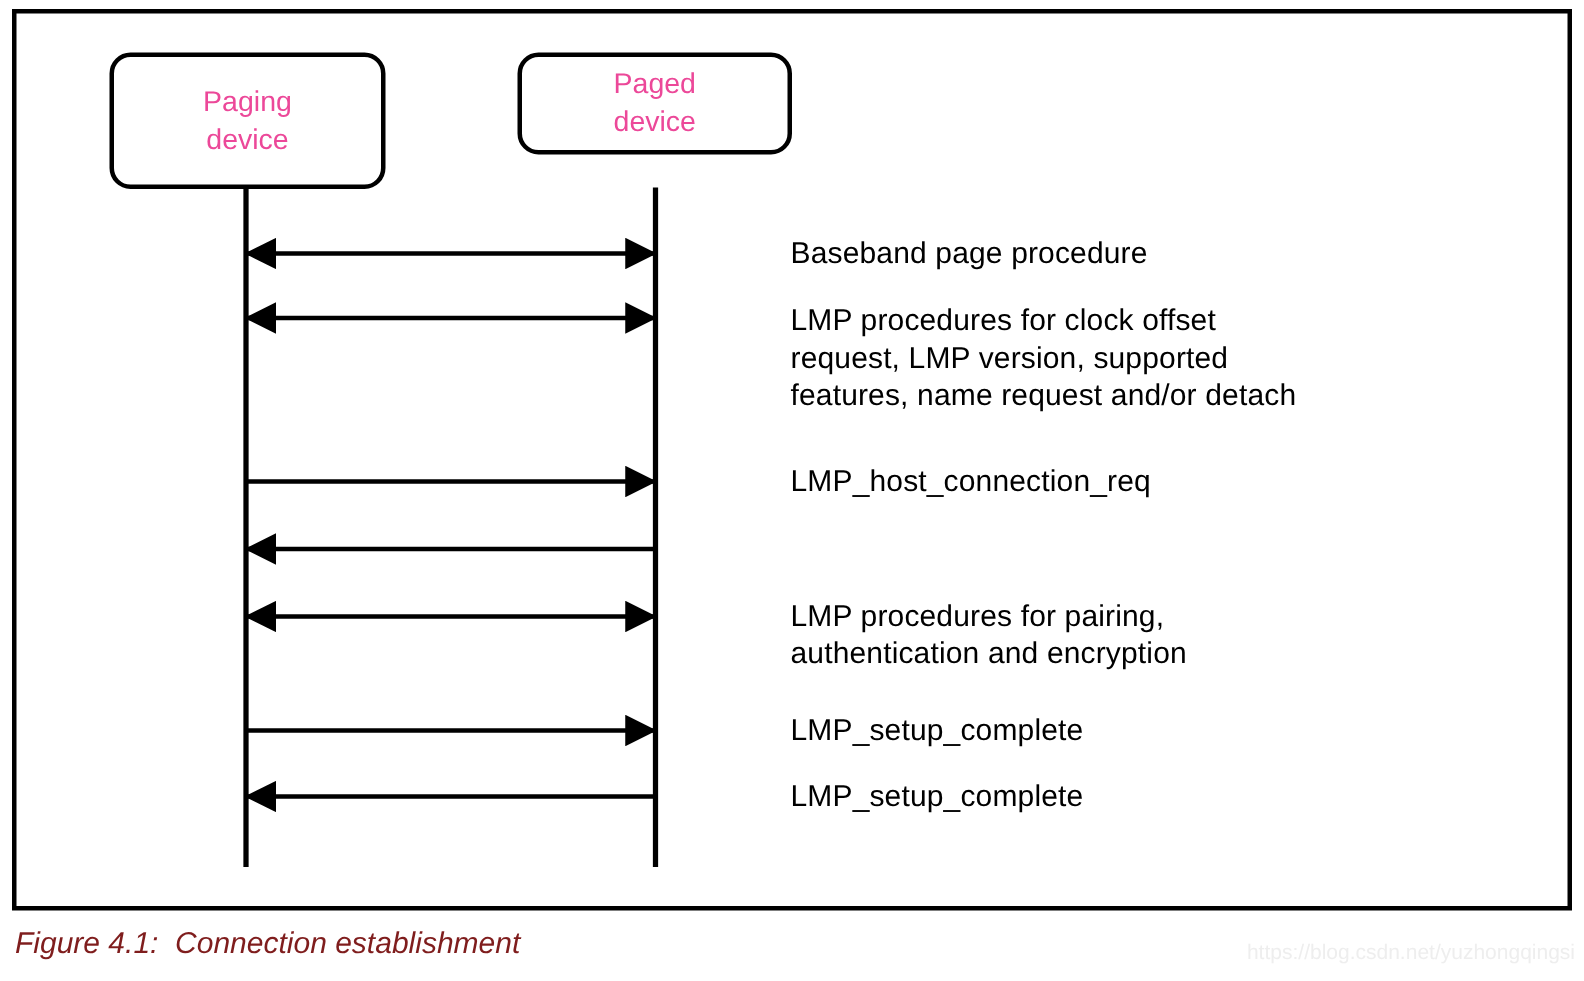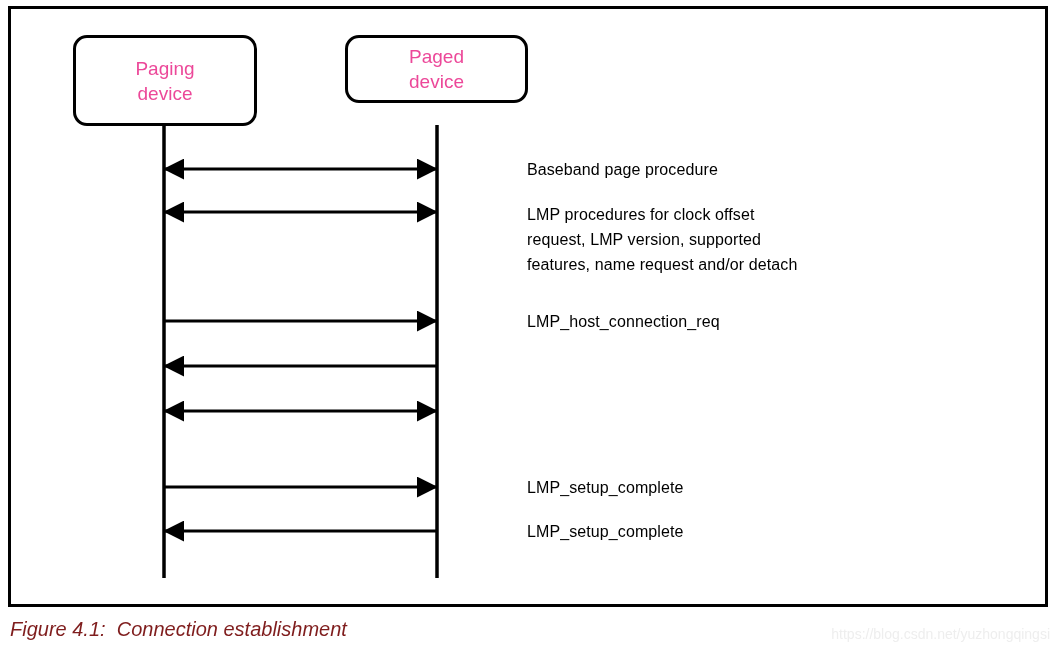--- a/index.html
+++ b/index.html
@@ -52,21 +52,21 @@
   .participant-label {
     font-size: 19px;
     line-height: 25px;
     text-align: center;
     color: #ec4899;
     white-space: pre-line;
   }
   
   .message-label {
     position: absolute;
-    font-size: 16px;
+    font-size: 20px;
     line-height: 25px;
     color: #000000;
     white-space: pre-line;
     letter-spacing: 0.1px;
   }
   
   .figure-caption {
     position: absolute;
     left: 10px;
     top: 618px;
@@ -137,20 +137,22 @@
 
   <div class="message-label" style="left:527px; top:157px;">Baseband page procedure</div>
 
   <div class="message-label" style="left:527px; top:202px;">LMP procedures for clock offset
 request, LMP version, supported
 features, name request and/or detach</div>
 
   <div class="message-label" style="left:527px; top:309px;">LMP_host_connection_req</div>
 
 
+  <div class="message-label" style="left:527px; top:399px;">LMP procedures for pairing,
+authentication and encryption</div>
 
   <div class="message-label" style="left:527px; top:475px;">LMP_setup_complete</div>
 
   <div class="message-label" style="left:527px; top:519px;">LMP_setup_complete</div>
 
   <div class="figure-caption">Figure 4.1:  Connection establishment</div>
 
   <div class="watermark">https://blog.csdn.net/yuzhongqingsi</div>
 
 </div>

